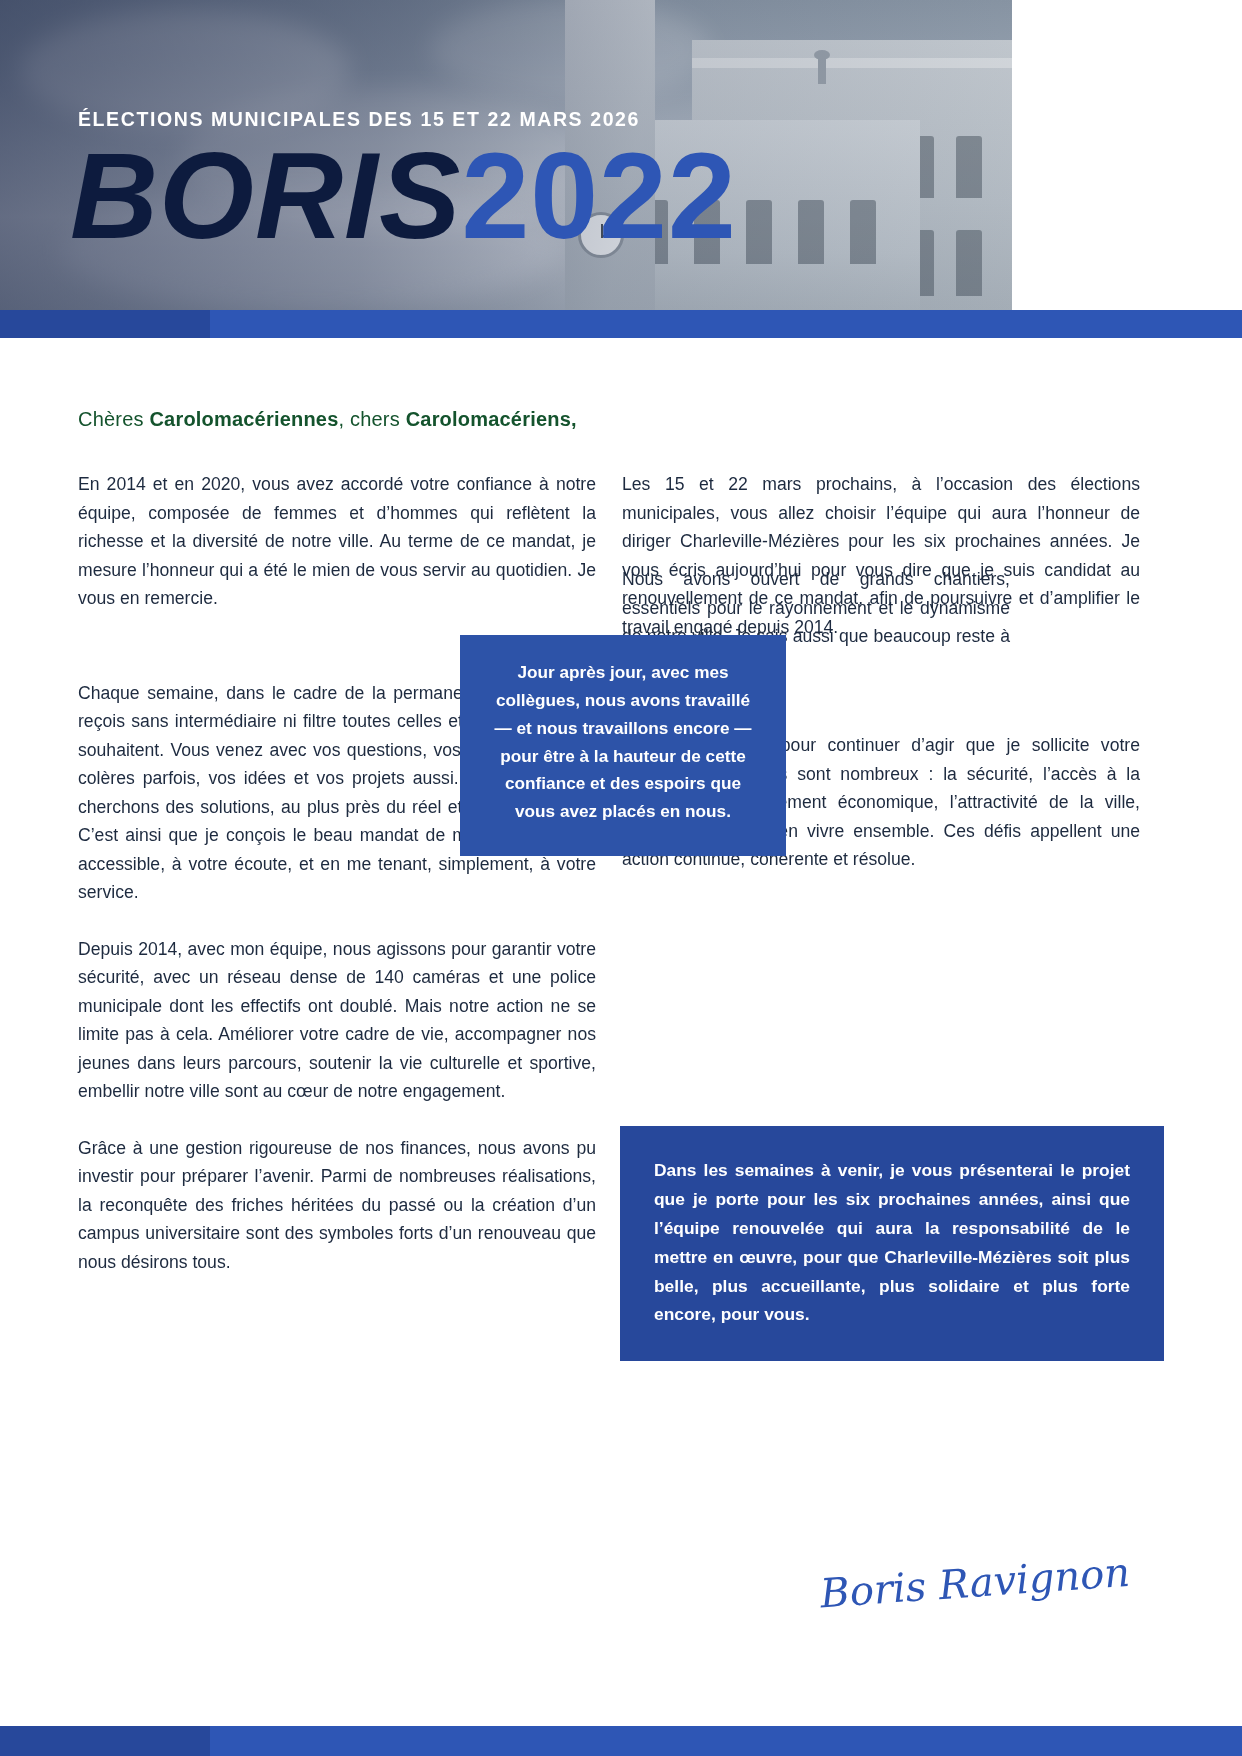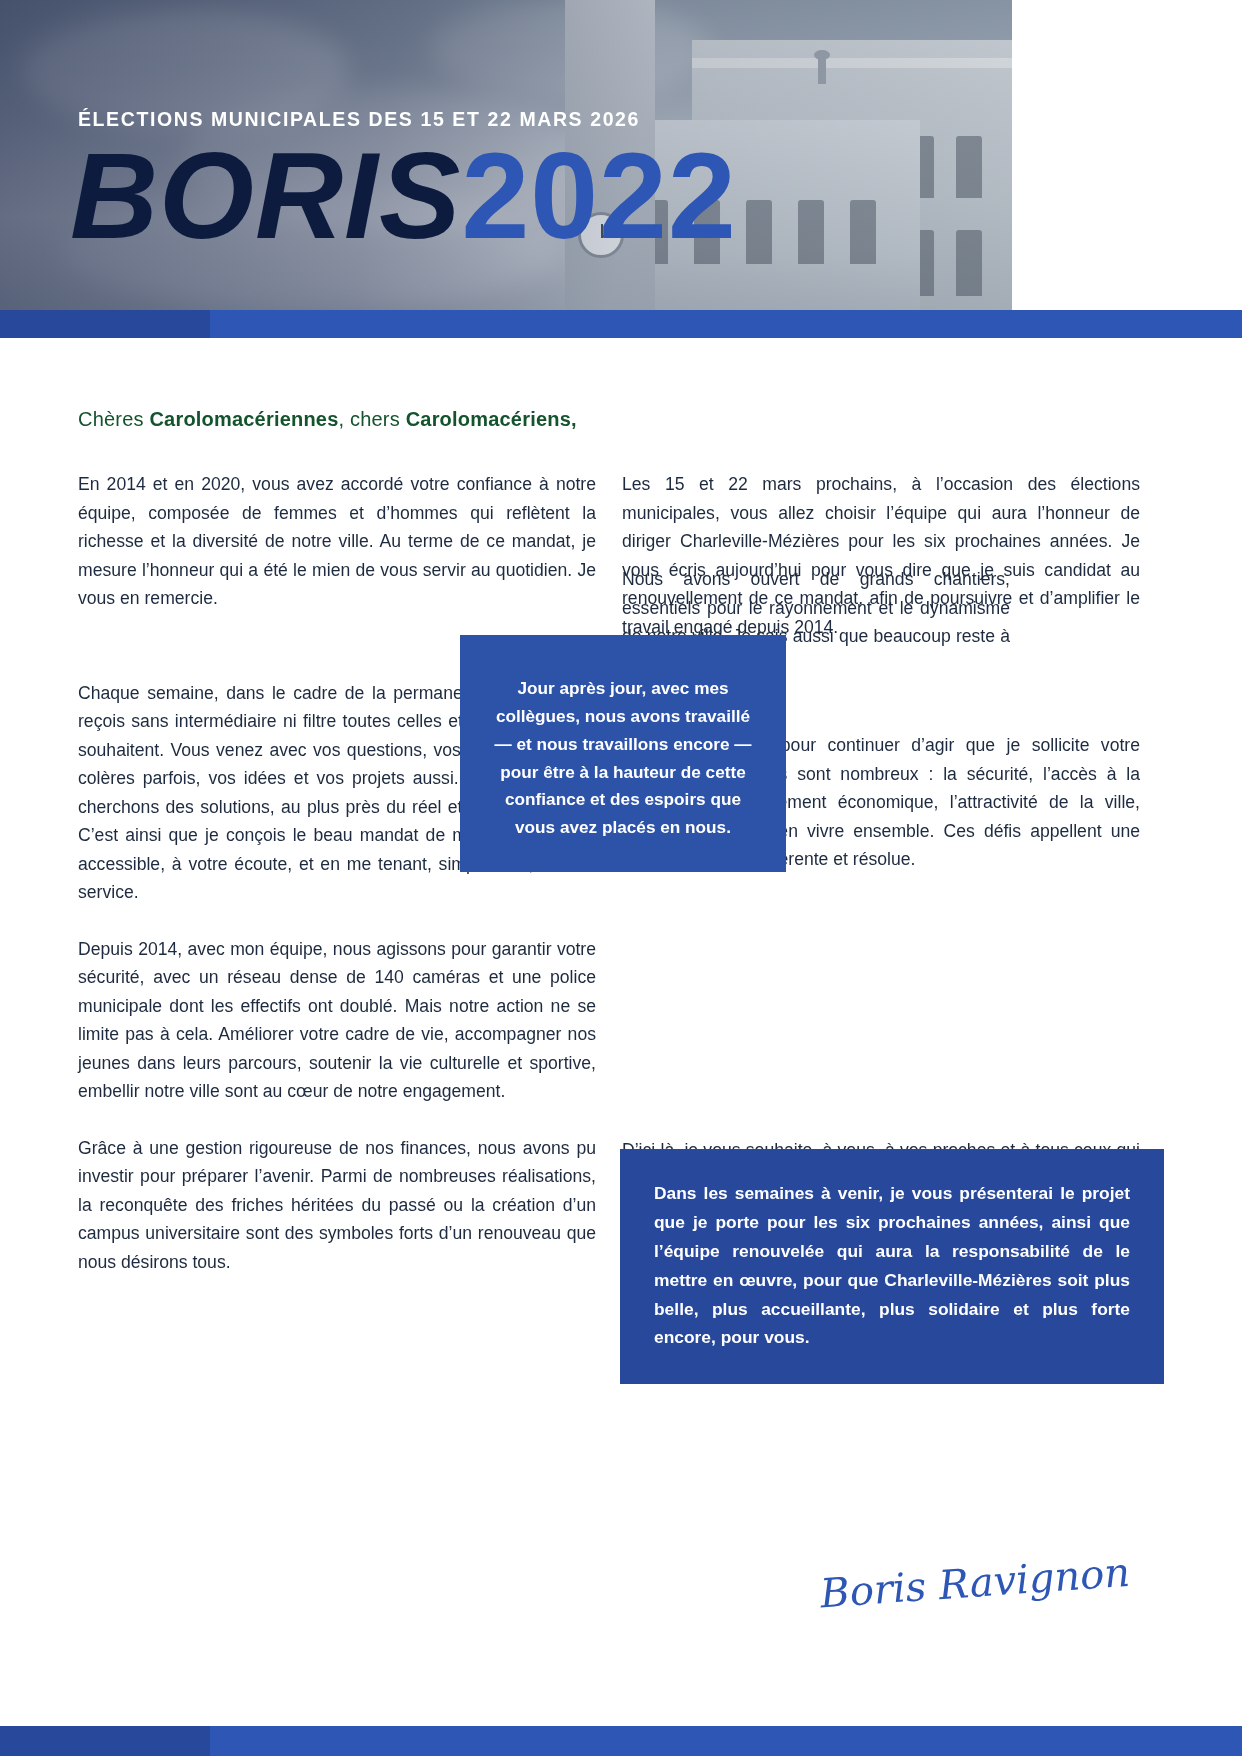--- a/index.html
+++ b/index.html
@@ -192,21 +192,21 @@
     text-align: justify;
     text-justify: inter-word;
   }
 
   
   .quote-left {
     position: absolute;
     left: 460px; top: 635px;
     width: 326px;
     box-sizing: border-box;
-    padding: 40px 26px 30px 26px;
+    padding: 24px 26px 30px 26px;
     background: #2d53a8;
     color: #ffffff;
     font-size: 17.2px;
     font-weight: bold;
     line-height: 1.62;
     text-align: center;
   }
 
   
   .quote-right {
@@ -214,21 +214,20 @@
     left: 620px; top: 1126px;
     width: 544px;
     box-sizing: border-box;
     padding: 30px 34px 32px 34px;
     background: #27489b;
     color: #ffffff;
     font-size: 17.4px;
     font-weight: bold;
     line-height: 1.66;
     text-align: justify;
-    margin-top: 23px;
   }
 
   
   .right-indent {
     margin-left: 130px;
     width: 388px;
   }
 
   .signature {
     position: absolute;

